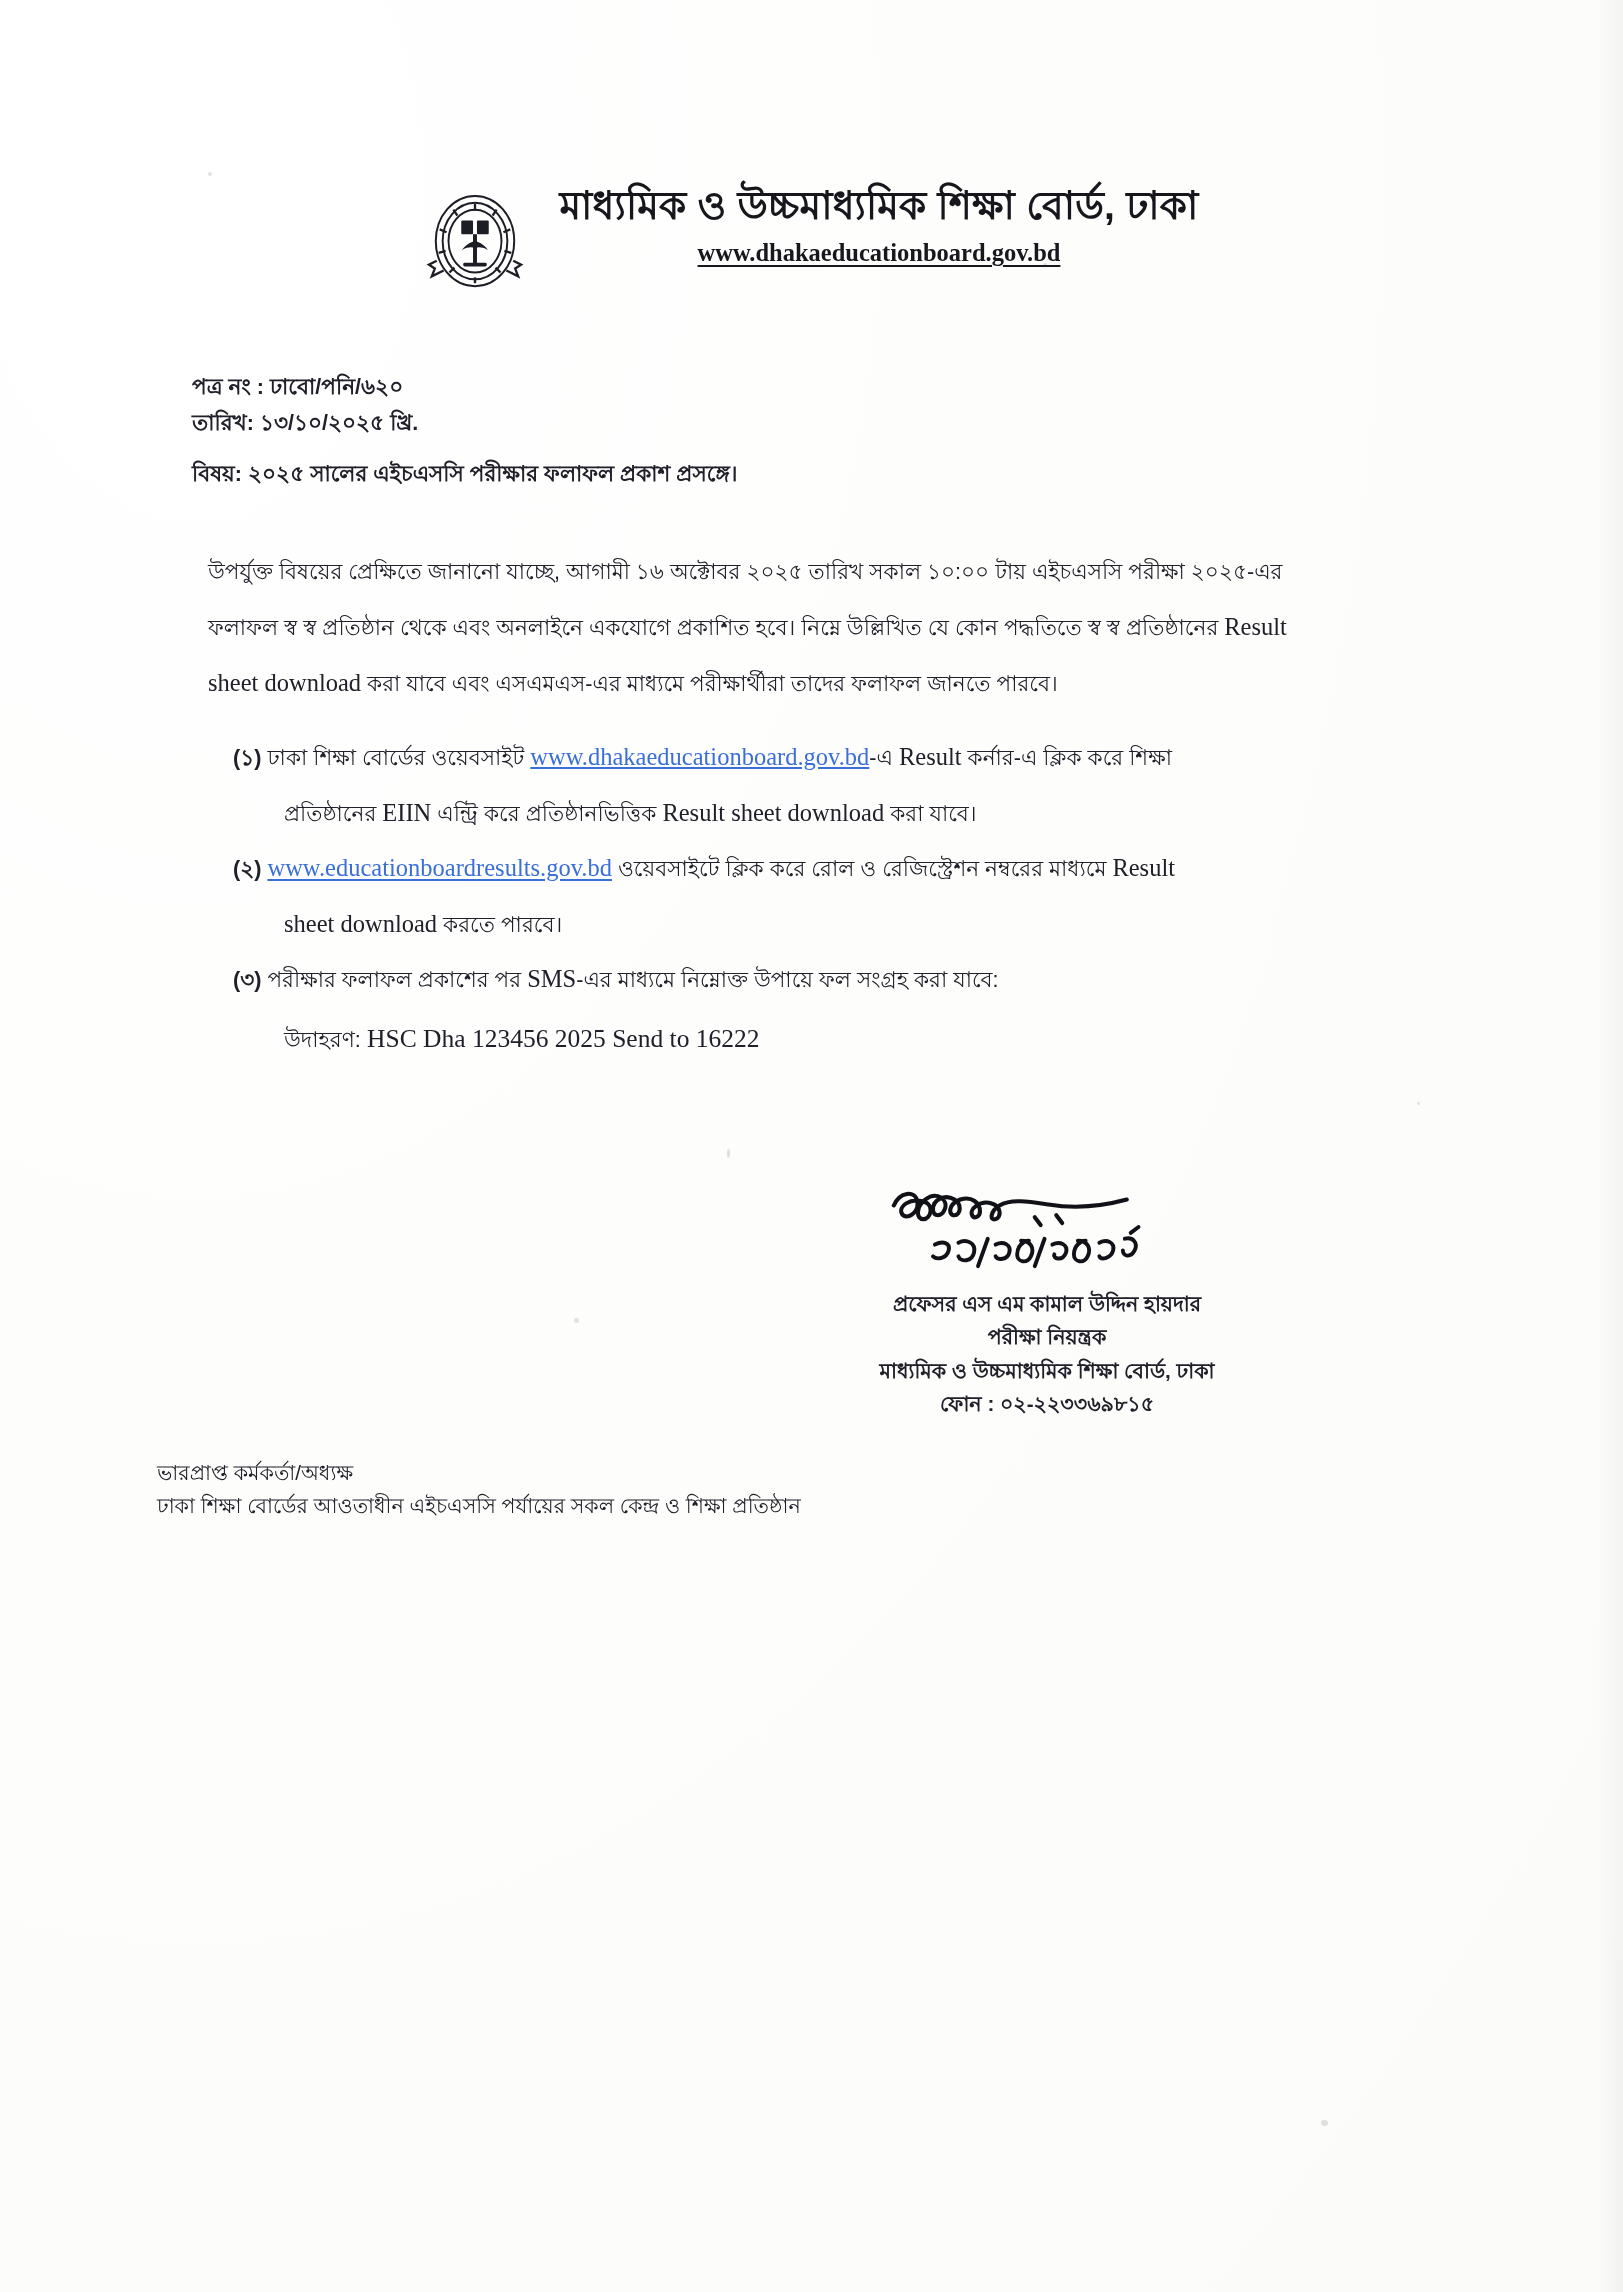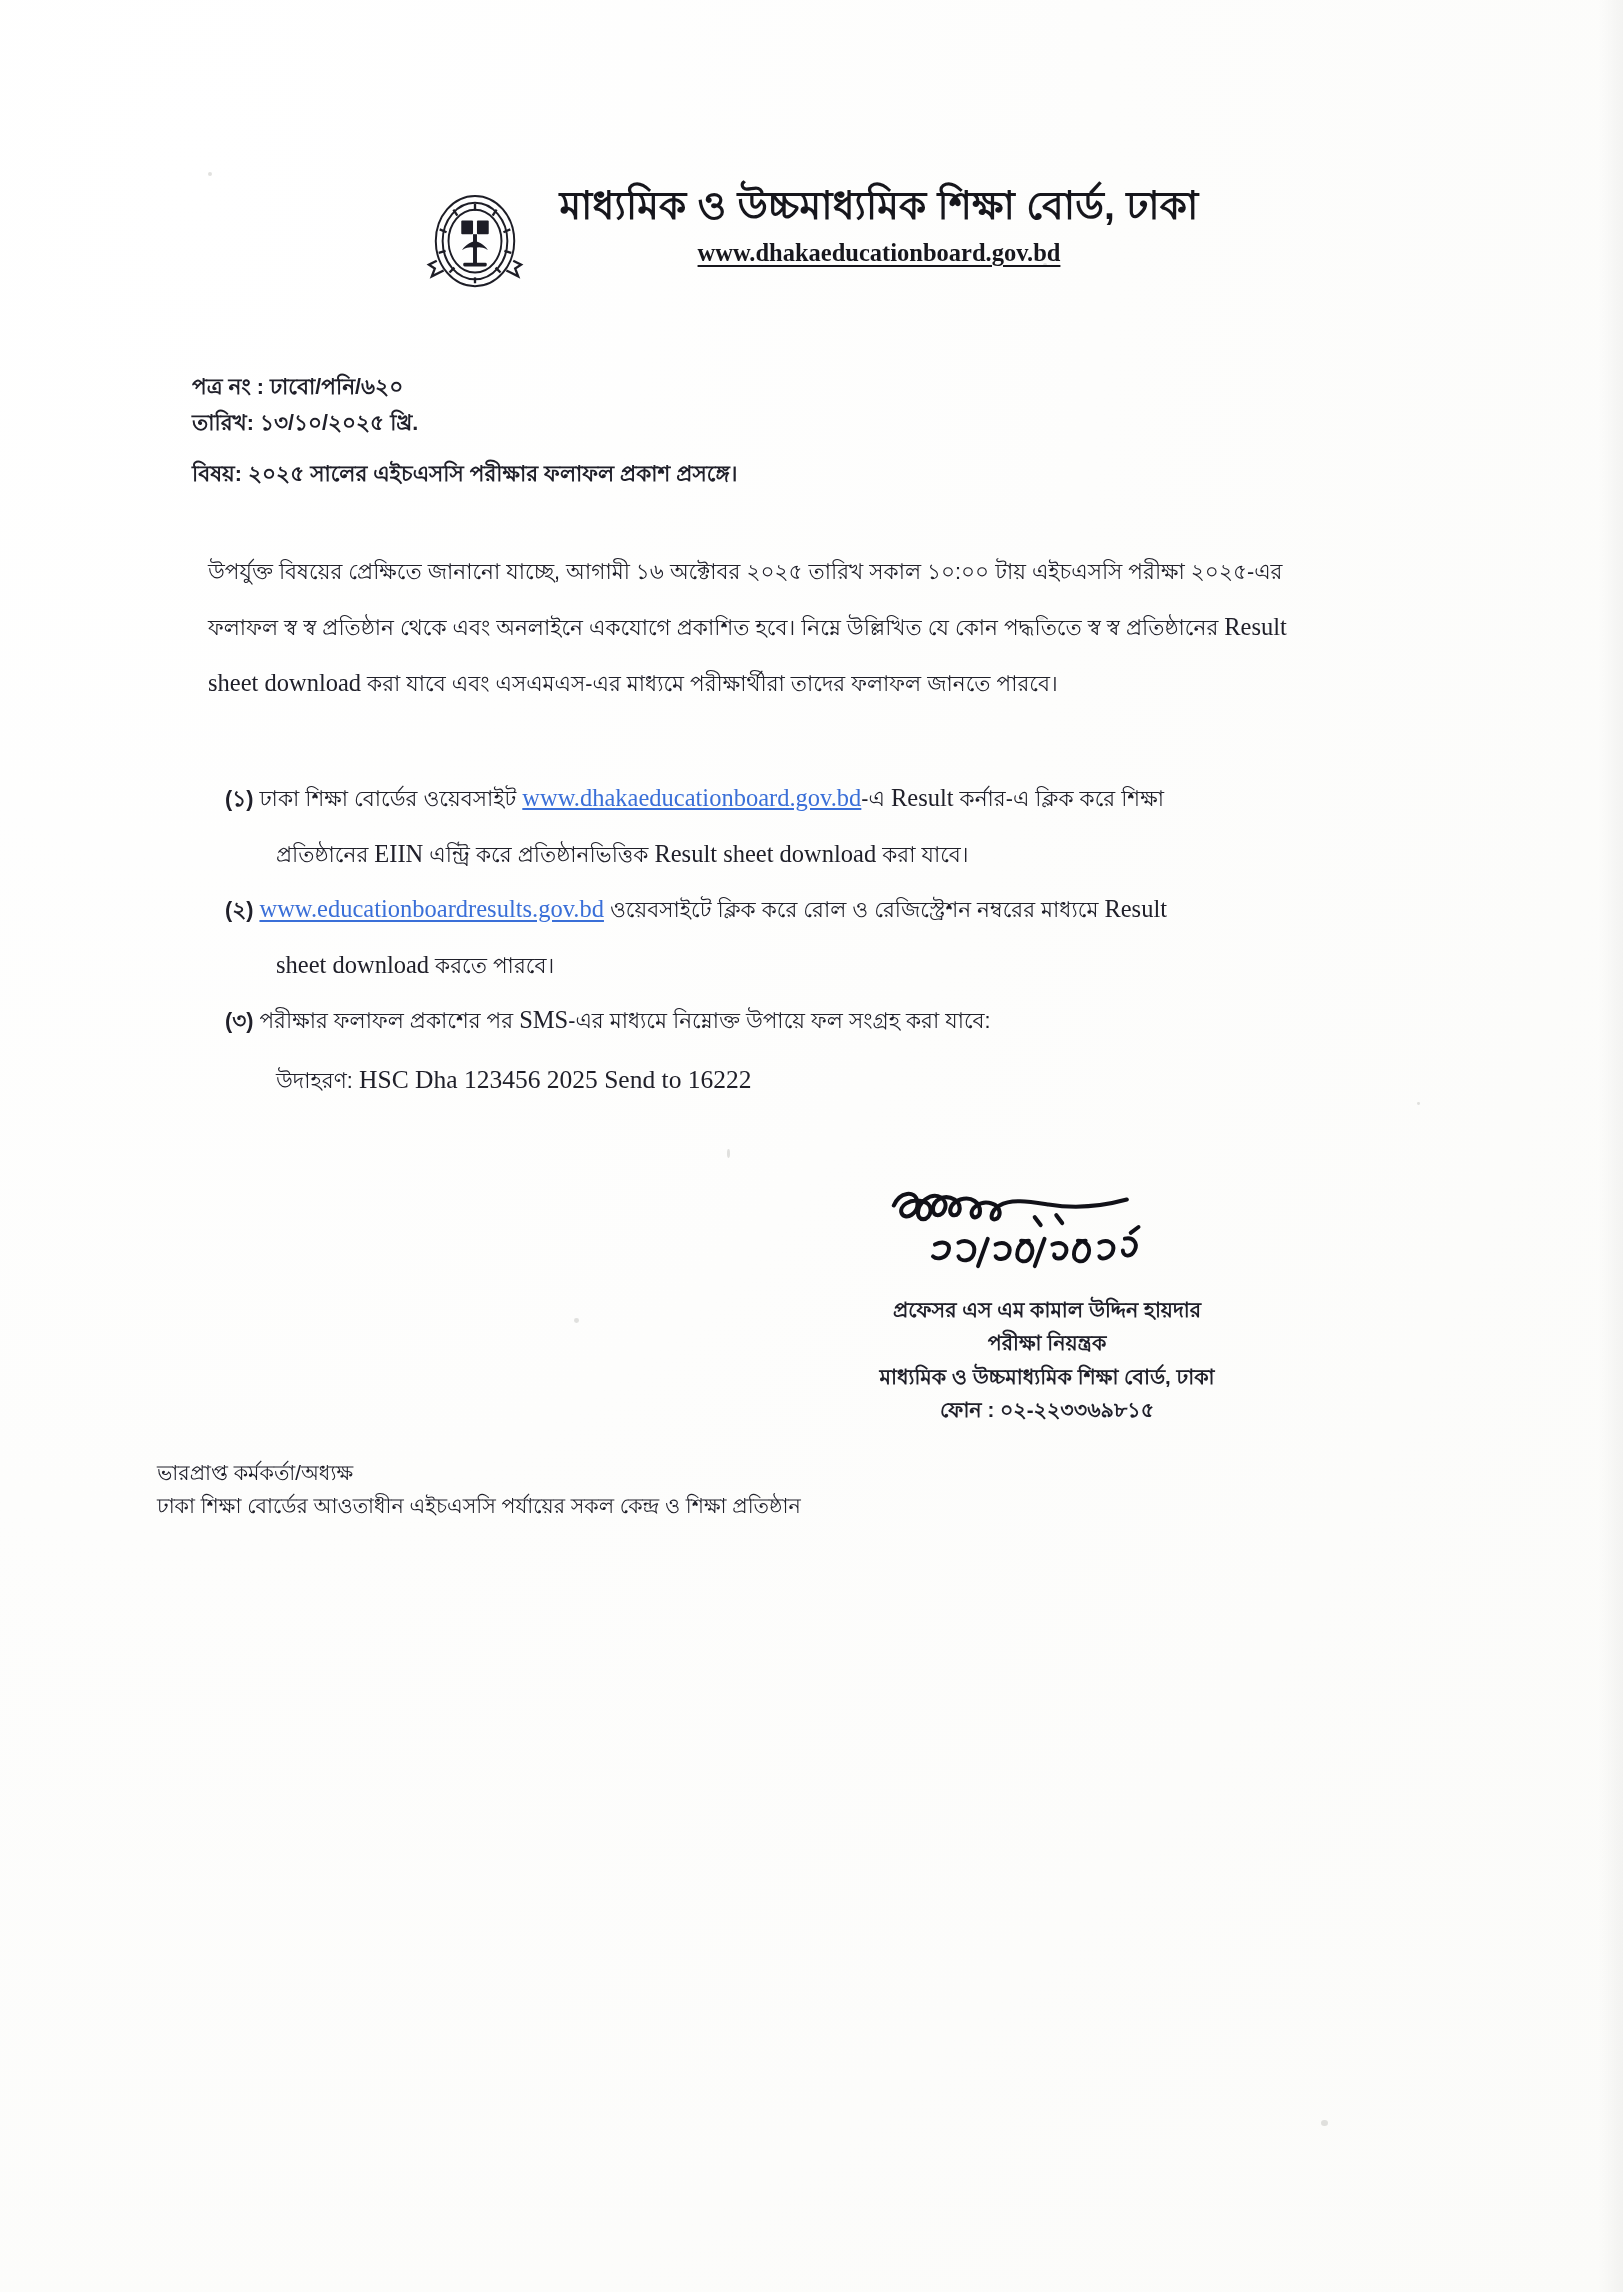--- a/index.html
+++ b/index.html
@@ -112,21 +112,21 @@
   }
   .latin {
     font-family: "Liberation Serif", "DejaVu Serif", serif;
     font-size: 24.5px;
     font-weight: 400;
   }
 
   
   .list {
     position: absolute;
-    left: 225px; right: 176px; top: 745px; margin-top: 41px;
+    left: 233px; right: 176px; top: 745px;
   }
   .list-item { margin-bottom: 13.7px; }
   .li-line {
     display: block;
     font-family: "Liberation Sans", "DejaVu Sans", sans-serif;
     font-size: 21.6px;
     font-weight: 500;
     color: #20202a;
     line-height: 1.0;
     margin-bottom: 31px;
@@ -165,21 +165,21 @@
   }
 
   
   .sign-area {
     position: absolute;
     left: 647px; right: 176px; top: 1172px;
     text-align: center;
   }
   .sign-svg { display: block; margin: 0 auto; }
   .sign-block {
-    margin-top: 13px;
+    margin-top: 7px;
     font-family: "Liberation Sans", "DejaVu Sans", sans-serif;
     font-size: 20.6px;
     font-weight: 600;
     color: #20202a;
     line-height: 1.62;
   }
 
   
   .dist {
     position: absolute;

